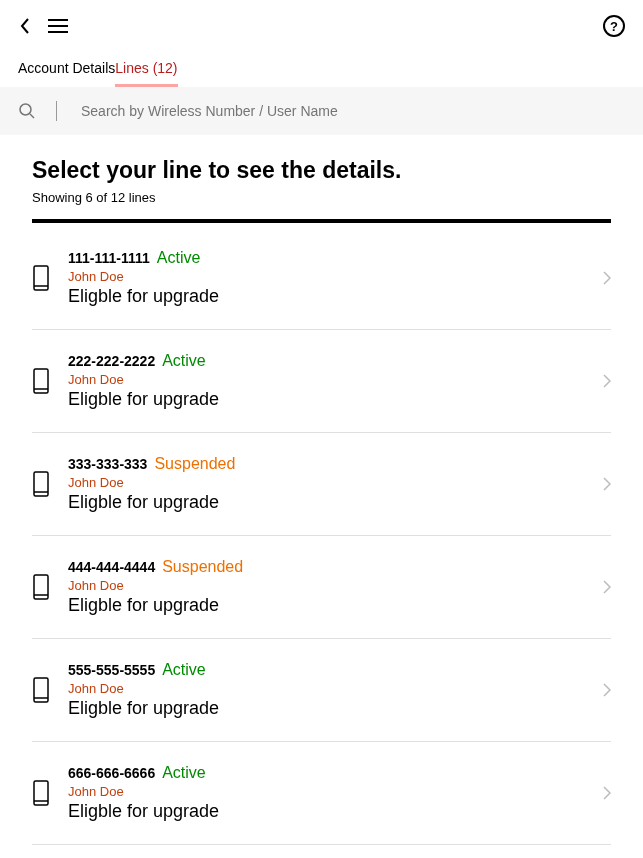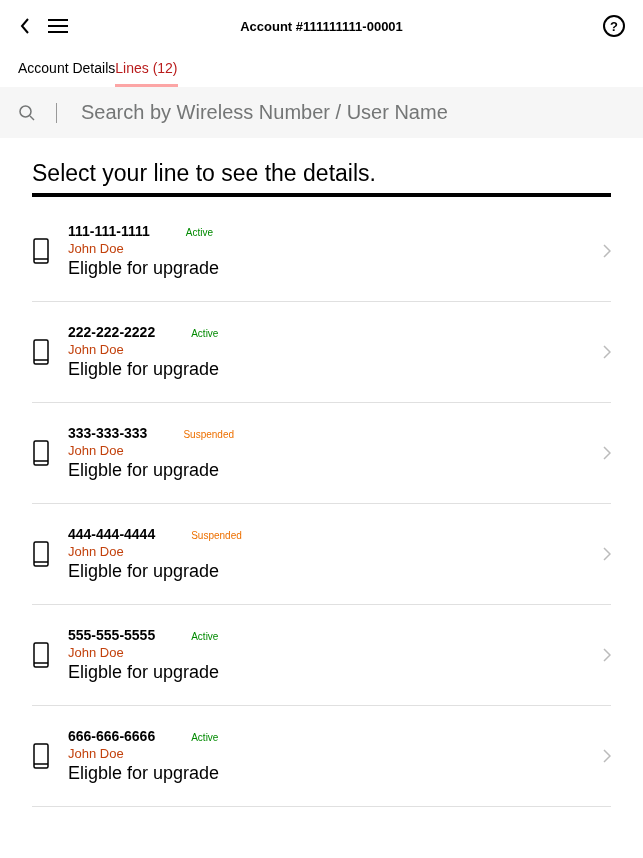--- a/index.html
+++ b/index.html
@@ -29,39 +29,39 @@
     .search-bar {
       background: #f6f6f6;
       padding: 14px 18px;
       display: flex;
       align-items: center;
       gap: 24px;
       margin-top: 0;
     }
     .search-icon svg { width: 18px; height: 18px; display: block; }
     .search-divider { width: 1px; height: 20px; background: #999; margin-left: -4px; }
-    .search-placeholder { color: #747676; font-size: 20px; }
+    .search-placeholder { color: #747676; font-size: 14px; }
     .content { padding: 22px 32px 0; }
-    .page-title { font-size: 23px; font-weight: 400; margin-bottom: 6px; }
+    .page-title { font-size: 23px; font-weight: 700; margin-bottom: 6px; }
     .subtitle { font-size: 13px; color: #000; margin-bottom: 14px; }
     .thick-divider { height: 4px; background: #000; margin-bottom: 0; }
     .line-item {
       display: flex;
       align-items: center;
       padding: 22px 0;
       border-bottom: 1px solid #e0e0e0;
       cursor: pointer;
       gap: 18px;
     }
     .phone-icon { flex-shrink: 0; }
     .phone-icon svg { width: 18px; height: 28px; display: block; }
     .line-info { flex: 1; }
-    .line-top { display: flex; align-items: baseline; gap: 36px; margin-bottom: 2px; }
+    .line-top { display: flex; align-items: baseline; gap: 7px; margin-bottom: 2px; }
     .line-number { font-size: 14px; font-weight: 700; }
-    .line-status { font-size: 10px; }
+    .line-status { font-size: 16px; }
     .status-active { color: #008a00; }
     .status-suspended { color: #ed7000; text-align: right; }
     .line-user { font-size: 13px; color: #c2410c; margin-bottom: 2px; }
     .line-eligible { font-size: 18px; color: #000; }
     .chevron svg { width: 8px; height: 14px; display: block; }
     .list { margin-top: 0; }
     .line-item:first-child { padding-top: 26px; }
   </style>
 </head>
 <body>
@@ -72,21 +72,20 @@
       <svg viewBox="0 0 14 18">
           <polyline points="10,2 4,9 10,16" fill="none" stroke="#000" stroke-width="2"></polyline>
         </svg>
     </div>
     <div class="menu-icon">
       <span></span>
         <span></span>
         <span></span>
     </div>
   </div>
-  <div class="header-title">Account #111111111-00001</div>
   <div class="help-icon">?</div>
 </div>
 
 <div class="tabs">
   <div class="tab">Account Details</div>
   <div class="tab active">Lines (12)</div>
 </div>
 
 <div class="search-bar">
   <div class="search-icon">
@@ -94,20 +93,21 @@
         <circle cx="7.5" cy="7.5" r="5.5" fill="none" stroke="#747676" stroke-width="1.5"></circle>
         <line x1="12" y1="12" x2="16" y2="16" stroke="#747676" stroke-width="1.5"></line>
       </svg>
   </div>
   <div class="search-divider"></div>
   <div class="search-placeholder">Search by Wireless Number / User Name</div>
 </div>
 
 <div class="content">
   <h1 class="page-title">Select your line to see the details.</h1>
+  <div class="subtitle">Showing 6 of 12 lines</div>
   <div class="thick-divider"></div>
 
   <div class="list" id="lines-list">
       <div class="line-item">
     <div class="phone-icon">
       <svg viewBox="0 0 18 28">
             <rect x="2" y="2" width="14" height="24" rx="1.5" fill="none" stroke="#000" stroke-width="1.5"></rect>
             <line x1="2" y1="22" x2="16" y2="22" stroke="#000" stroke-width="1.5"></line>
           </svg>
     </div>

